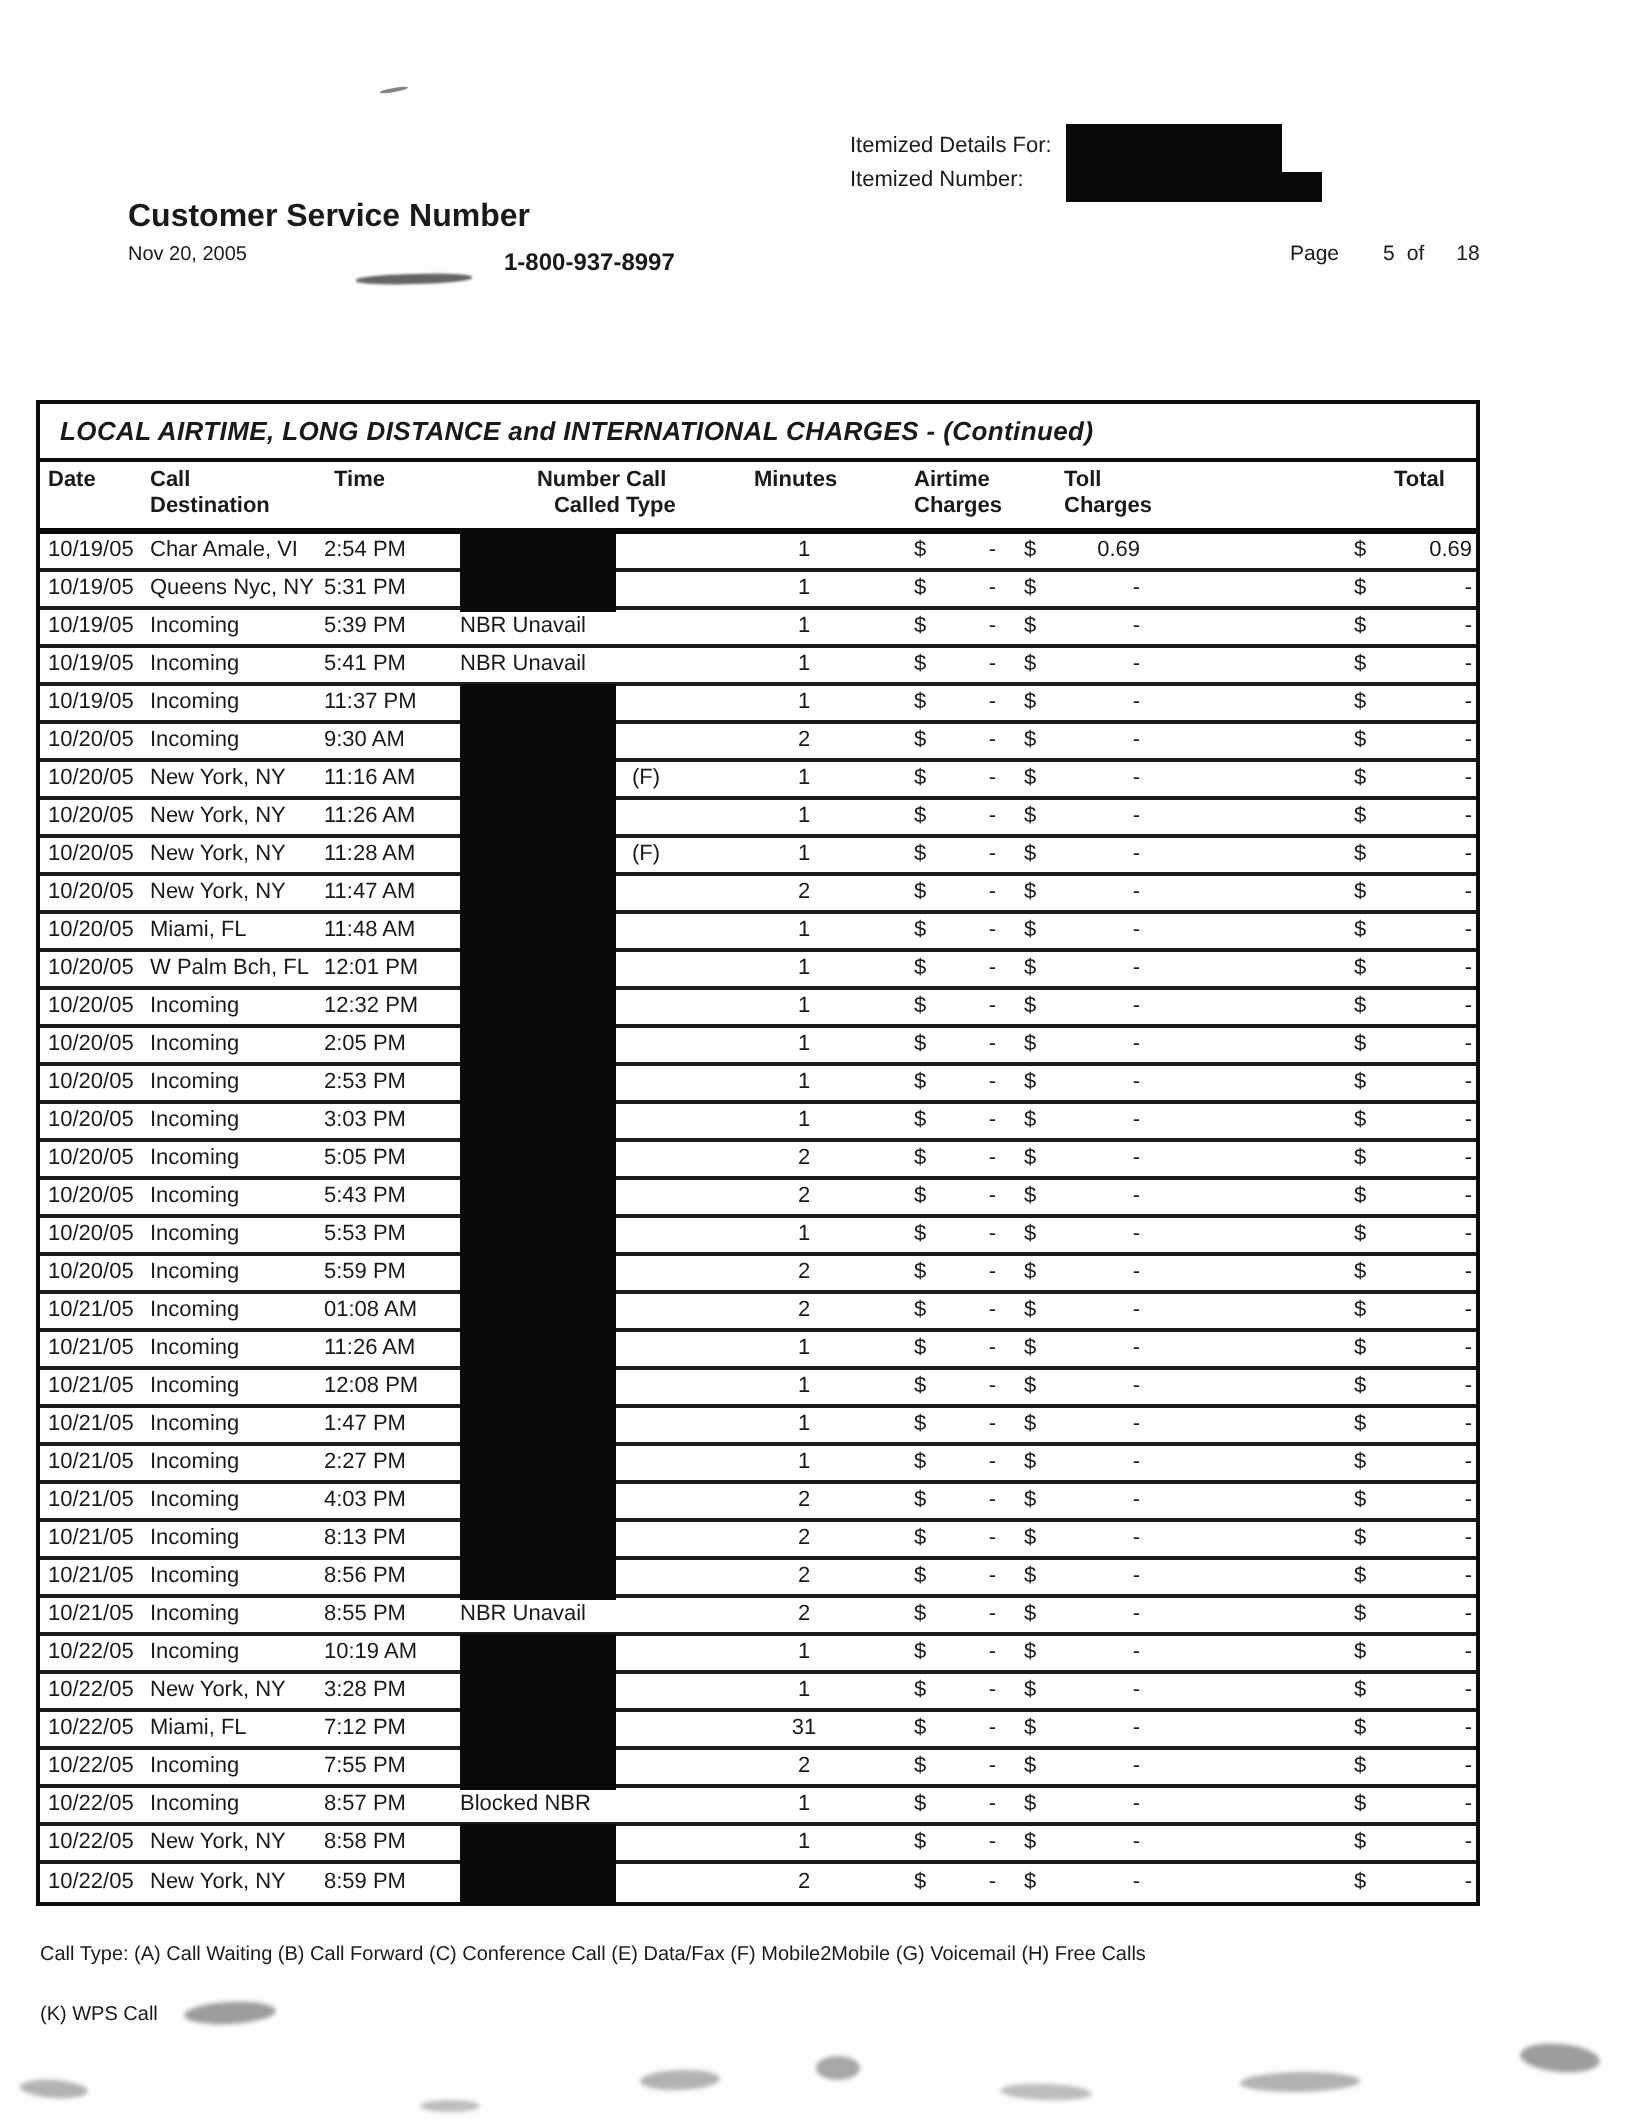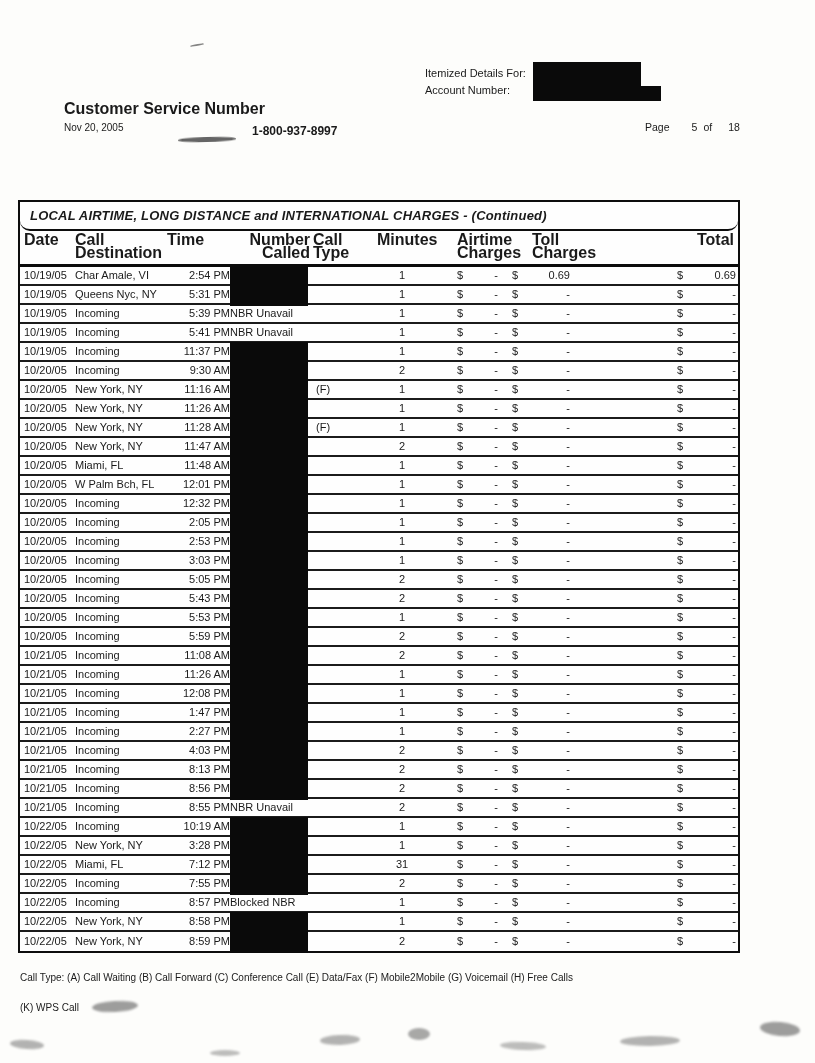--- a/index.html
+++ b/index.html
@@ -31,36 +31,36 @@
   .dash-top { left:190px; top:44px; width:14px; height:2px; transform:rotate(-10deg); opacity:.6; }
   .noise { position:absolute; background:#2a2a2a; border-radius:50%; filter:blur(1.1px); }
 
   
   .bill-table {
     position:absolute; left:18px; top:200px; width:722px;
     border:2px solid #0d0d0d; background:#fefefe;
   }
   .title {
     border-bottom:2px solid #0d0d0d; padding:6px 10px 6px;
-    font-weight:bold; font-style:italic; font-size:13px; letter-spacing:.2px;border-radius:10px;
+    font-weight:bold; font-style:italic; font-size:13px; letter-spacing:.2px;
   }
   .hdr {
     display:flex; padding:3px 0 5px 4px; border-bottom:3px solid #0b0b0b;
-    font-weight:bold; font-size:16px; line-height:12.5px;
+    font-weight:bold; font-size:11px; line-height:12.5px;
   }
   .hdr .c { white-space:pre-line; }
   .trow {
     display:flex; align-items:center; height:19px; padding-left:4px;
     border-bottom:2px solid #1b1b1b; font-size:11px; line-height:17px;
   }
   .tbody .trow:last-child { border-bottom:none; }
 
   .c-date  { width:51px; }
   .c-dest  { width:87px; white-space:nowrap; }
-  .c-time  { width:68px; text-align:right; }
+  .c-time  { width:68px; text-align:left; }
   .c-num   { width:80px; position:relative; }
   .c-type  { width:49px; padding-left:6px; }
   .c-min   { width:86px; text-align:center; }
   .c-air   { width:67px; }
   .c-toll  { width:78px; }
   .c-spacer{ flex:1; }
   .c-total { width:63px; }
 
   .hdr .c-time  { text-align:left; padding-left:5px; }
   .hdr .c-num   { padding-left:2px;text-align:right; }
@@ -88,21 +88,21 @@
 </head>
 <body>
 
 <div class="page">
 
   <div class="artifact dash-top"></div>
   <div class="artifact smudge-date"></div>
 
   <div class="abs itemized-label">Itemized Details For:</div>
   <div class="abs redbox redbox-1"></div>
-  <div class="abs account-label">Account Number:</div>
+  <div class="abs account-label">Itemized Number:</div>
   <div class="abs redbox redbox-2"></div>
 
   <div class="abs cs-label">Customer Service Number</div>
   <div class="abs cs-number">1-800-937-8997</div>
   <div class="abs stmt-date">Nov 20, 2005</div>
 
   <div class="abs page-line">
     <span>Page</span><span class="gap1"></span><span>5</span><span class="gap2"></span><span>of</span><span class="gap3"></span><span>18</span>
   </div>
 
@@ -600,21 +600,21 @@
     <div class="c c-spacer"></div>
     <div class="c c-total money">
             <span class="ds">$</span>
             <span class="mv">-</span>
           </div>
   </div>
 
   <div class="trow">
     <div class="c c-date">10/21/05</div>
     <div class="c c-dest">Incoming</div>
-    <div class="c c-time">11:08 AM</div>
+    <div class="c c-time">01:08 AM</div>
     <div class="c c-num">
             <div class="redact"></div>
           </div>
     <div class="c c-type"></div>
     <div class="c c-min">2</div>
     <div class="c c-air money">
             <span class="ds">$</span>
             <span class="mv">-</span>
           </div>
     <div class="c c-toll money">

